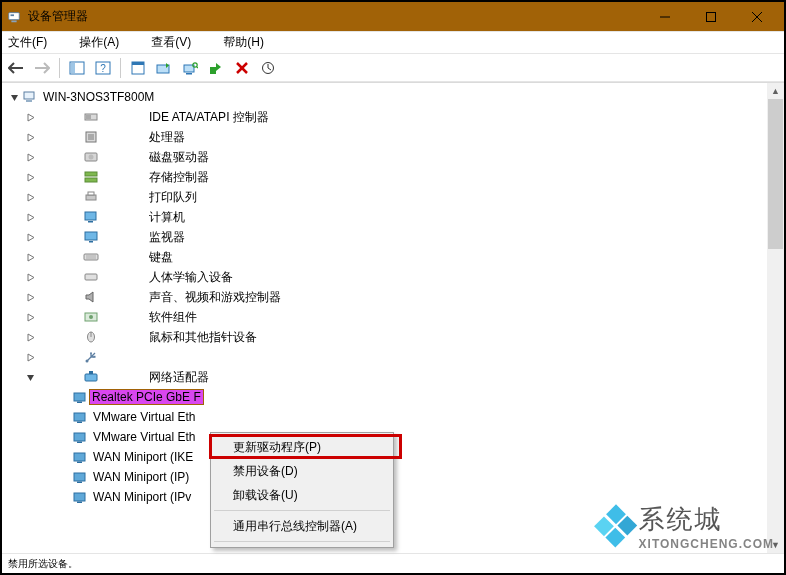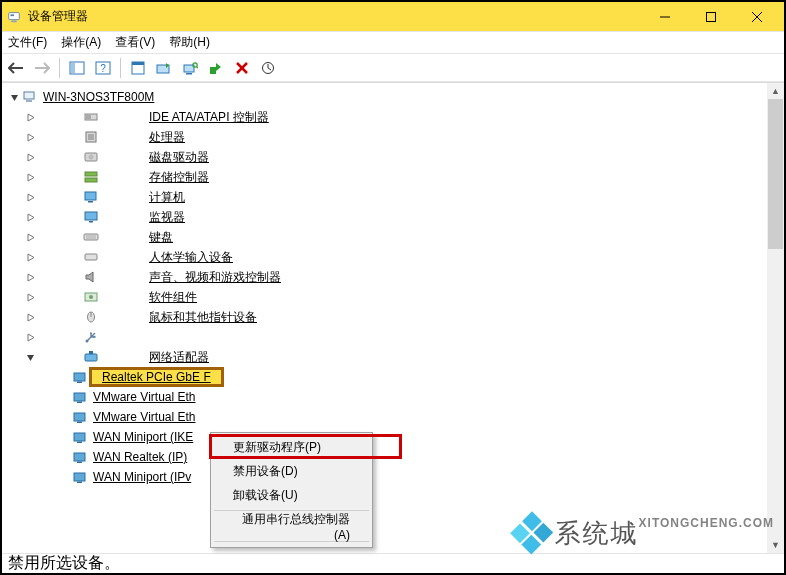--- a/index.html
+++ b/index.html
@@ -1,49 +1,49 @@
 <!DOCTYPE html>
 <html><head>
   <meta charset="utf-8">
   <style>
     * { box-sizing: border-box; margin: 0; padding: 0; }
     body { font-family: "Microsoft YaHei", "Segoe UI", Tahoma, sans-serif; font-size: 12px; background: #fff; width: 786px; height: 575px; overflow: hidden; position: relative; border: 2px solid #000; }
-    .titlebar { height: 30px; background: #fde047; display: flex; align-items: center; padding: 0 4px; border-bottom: 1px solid #e5e5e5; }
+    .titlebar { height: 30px; background: #a16207; display: flex; align-items: center; padding: 0 4px; border-bottom: 1px solid #e5e5e5; }
     .titlebar .title-icon { width: 16px; height: 16px; margin-right: 6px; display:flex; align-items:center; justify-content:center; }
     .titlebar .title { flex: 1; font-size: 12px; }
     .sysbtns { display: flex; gap: 0; }
     .sysbtn { width: 46px; height: 28px; display: flex; align-items: center; justify-content: center; background: transparent; border: none; }
-    .menubar { height: 22px; display: flex; align-items: center; padding: 0 6px; gap: 14px; border-bottom: 1px solid #e5e5e5; }
+    .menubar { height: 22px; display: flex; align-items: center; padding: 0 6px; gap: 32px; border-bottom: 1px solid #e5e5e5; }
     .menubar span { cursor: default; }
     .toolbar { height: 28px; display: flex; align-items: center; padding: 0 2px; gap: 2px; border-bottom: 1px solid #e5e5e5; }
     .tbtn { width: 24px; height: 24px; display: flex; align-items: center; justify-content: center; background: transparent; border: none; border-radius: 2px; }
     .tsep { width: 1px; height: 20px; background: #ccc; margin: 0 3px; }
     .tree-area { position: relative; height: calc(100% - 30px - 22px - 28px - 20px); overflow: hidden; border-top: 1px solid #dadada; }
     .tree { padding: 4px 0; }
-    .tree-row { display: flex; align-items: center; height: 20px; white-space: nowrap; text-decoration: underline; }
+    .tree-row { display: flex; align-items: center; height: 20px; white-space: nowrap; }
     .expander { width: 12px; height: 12px; display: flex; align-items: center; justify-content: center; color: #555; font-size: 10px; margin-right: 2px; }
     .node-icon { width: 16px; height: 16px; margin-right: 4px; display:flex; align-items:center; justify-content:center; }
     .tree-row.level0 { padding-left: 6px; }
     .tree-row.level1 { padding-left: 22px; gap: 45px; }
     .tree-row.level2 { padding-left: 56px; }
-    .tree-row.selected .label { background: #fde047; border: 3px solid #a16207; padding: 0 10px; margin-left: -3px; margin-right: -3px; }
+    .tree-row.selected .label { background: #d946ef; border: 1px solid #a16207; padding: 0 2px; margin-left: -3px; margin-right: -3px; }
     .label { padding: 0 1px; }
     .scrollbar { position: absolute; right: 0; top: 0; width: 17px; height: 100%; background: #f0f0f0; display:flex; flex-direction:column; align-items:center; }
     .scrollbar .thumb { width: 15px; background: #cdcdcd; border-radius: 0; position: absolute; top: 16px; height: 150px; }
     .scrollbar .arrow-up, .scrollbar .arrow-down { width: 17px; height: 16px; display:flex; align-items:center; justify-content:center; color:#606060; font-size:9px; }
     .scrollbar .arrow-down { position:absolute; bottom:0; }
-    .statusbar { height: 20px; border-top: 1px solid #e5e5e5; display: flex; align-items: center; padding: 0 6px; font-size: 16px; }
-    .context-menu { position: absolute; left: 208px; top: 430px; width: 163px; background: #f0f0f0; border: 1px solid #a0a0a0; box-shadow: 3px 3px 4px rgba(0,0,0,0.25); padding: 2px; z-index: 20; text-align: right; }
+    .statusbar { height: 20px; border-top: 1px solid #e5e5e5; display: flex; align-items: center; padding: 0 6px; font-size: 10px; }
+    .context-menu { position: absolute; left: 208px; top: 430px; width: 184px; background: #f0f0f0; border: 1px solid #a0a0a0; box-shadow: 3px 3px 4px rgba(0,0,0,0.25); padding: 2px; z-index: 20; }
     .context-menu .cm-item { height: 24px; display: flex; align-items: center; padding: 0 20px; font-size: 12px; }
     .context-menu .cm-sep { height: 1px; background: #d0d0d0; margin: 3px 1px; }
     .hl-box { position: absolute; left: 207px; top: 432px; width: 193px; height: 25px; border: 3px solid #cc0000; z-index: 40; pointer-events:none; }
     .watermark { position: absolute; right: 10px; bottom: 22px; display: flex; align-items: center; gap: 6px; opacity: 0.9; z-index: 5; pointer-events:none; }
     .wm-logo { display:flex; flex-wrap:wrap; width: 34px; height: 34px; transform: rotate(45deg); }
     .wm-sq { width: 14px; height: 14px; margin: 1px; }
-    .wm-text { font-family: "Microsoft YaHei", sans-serif; display:flex; align-items:flex-start; }
+    .wm-text { font-family: "Microsoft YaHei", sans-serif; display:flex; flex-direction:column; align-items:flex-start; }
     .wm-text .big { font-size: 26px; color: #444; letter-spacing: 2px; }
     .wm-text .small { font-size: 12px; color: #777; letter-spacing: 1px; font-weight: bold; }
     svg { display:block; }
   </style>
 </head>
 <body>
 
 <div class="titlebar">
   <span class="title-icon">
     <svg width="14" height="14" viewBox="0 0 16 16">
@@ -218,20 +218,34 @@
         <span class="label">存储控制器</span>
       </div>
       <div class="tree-row level1">
         <span class="expander">
           <svg width="9" height="9">
             <path d="M2 1 L8 4.5 L2 8 Z" fill="none" stroke="#777" stroke-width="1"></path>
           </svg>
         </span>
         <span class="node-icon">
           <svg width="16" height="16" viewBox="0 0 16 16">
+            <rect x="3" y="6" width="10" height="5" fill="#c9c9c9" stroke="#888"></rect>
+            <rect x="5" y="3" width="6" height="3" fill="#fff" stroke="#888"></rect>
+          </svg>
+        </span>
+        <span class="label">打印队列</span>
+      </div>
+      <div class="tree-row level1">
+        <span class="expander">
+          <svg width="9" height="9">
+            <path d="M2 1 L8 4.5 L2 8 Z" fill="none" stroke="#777" stroke-width="1"></path>
+          </svg>
+        </span>
+        <span class="node-icon">
+          <svg width="16" height="16" viewBox="0 0 16 16">
             <rect x="2" y="3" width="11" height="8" fill="#6fb7e6" stroke="#2d6fa1"></rect>
             <rect x="5" y="12" width="5" height="1.5" fill="#2d6fa1"></rect>
           </svg>
         </span>
         <span class="label">计算机</span>
       </div>
       <div class="tree-row level1">
         <span class="expander">
           <svg width="9" height="9">
             <path d="M2 1 L8 4.5 L2 8 Z" fill="none" stroke="#777" stroke-width="1"></path>
@@ -384,21 +398,21 @@
         <span class="label">WAN Miniport (IKE</span>
       </div>
       <div class="tree-row level2">
         <span class="expander"></span>
         <span class="node-icon">
           <svg width="16" height="16" viewBox="0 0 16 16">
             <rect x="2" y="4" width="11" height="8" fill="#5fa8d8" stroke="#2d6fa1"></rect>
             <rect x="5" y="12.5" width="5" height="1.5" fill="#2d6fa1"></rect>
           </svg>
         </span>
-        <span class="label">WAN Realtek (IP)</span>
+        <span class="label">WAN Miniport (IP)</span>
       </div>
       <div class="tree-row level2">
         <span class="expander"></span>
         <span class="node-icon">
           <svg width="16" height="16" viewBox="0 0 16 16">
             <rect x="2" y="4" width="11" height="8" fill="#5fa8d8" stroke="#2d6fa1"></rect>
             <rect x="5" y="12.5" width="5" height="1.5" fill="#2d6fa1"></rect>
           </svg>
         </span>
         <span class="label">WAN Miniport (IPv</span>

